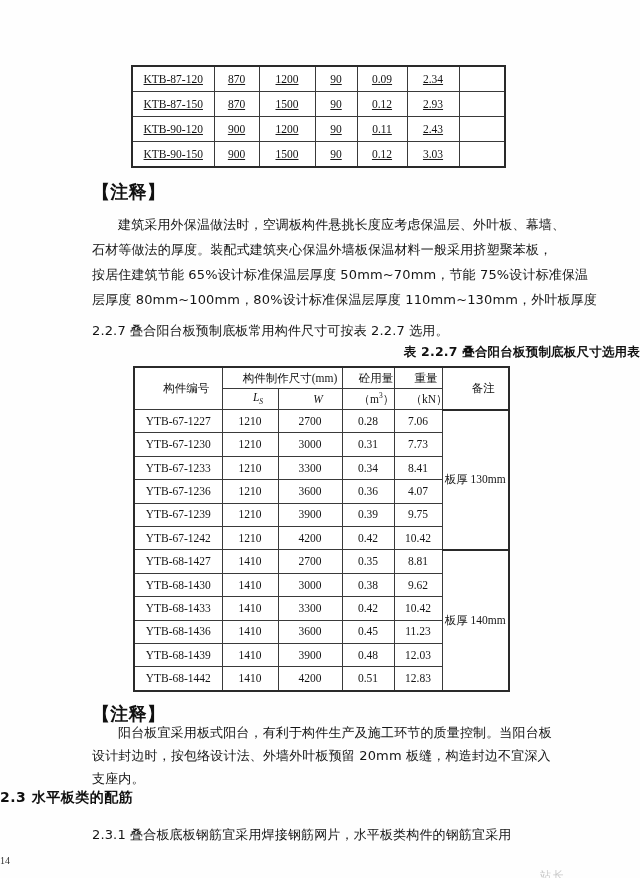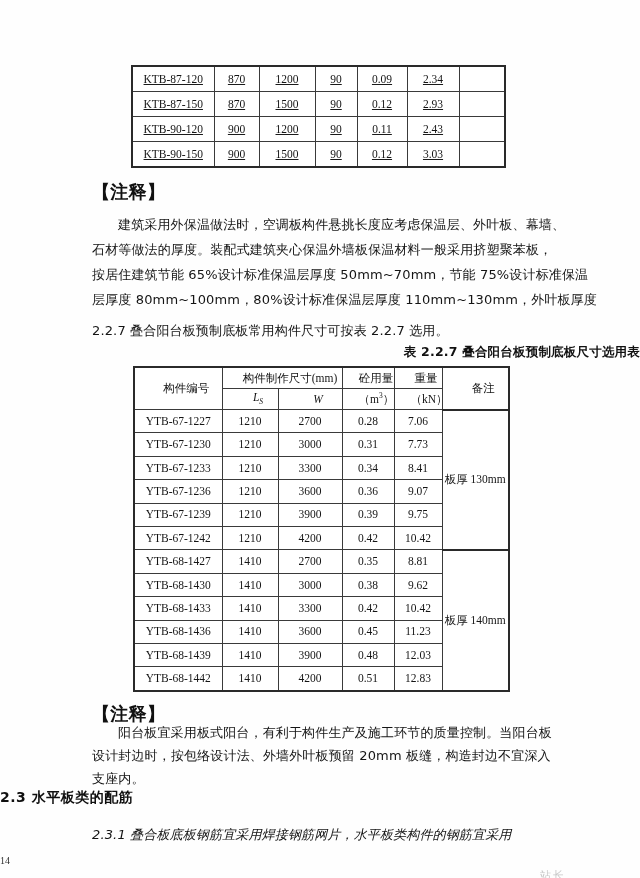--- a/index.html
+++ b/index.html
@@ -256,21 +256,21 @@
         <td>1210</td>
         <td>3300</td>
         <td>0.34</td>
         <td>8.41</td>
       </tr>
       <tr>
         <td>YTB-67-1236</td>
         <td>1210</td>
         <td>3600</td>
         <td>0.36</td>
-        <td>9.07</td>
+        <td>4.07</td>
       </tr>
       <tr>
         <td>YTB-67-1239</td>
         <td>1210</td>
         <td>3900</td>
         <td>0.39</td>
         <td>9.75</td>
       </tr>
       <tr>
         <td>YTB-67-1242</td>
@@ -329,19 +329,19 @@
   <div class="note-label" style="left:92px; top:702px;">【注释】</div>
 
   <div class="body-text" style="left:92px; top:721px; width:460px; line-height:23px;">
     <div class="body-line indent">阳台板宜采用板式阳台，有利于构件生产及施工环节的质量控制。当阳台板</div>
     <div class="body-line">设计封边时，按包络设计法、外墙外叶板预留 20mm 板缝，构造封边不宜深入</div>
     <div class="body-line">支座内。</div>
   </div>
 
   <div class="section-heading" style="left:0; top:789px;">2.3  水平板类的配筋</div>
 
-  <div class="body-text" style="left:92px; top:822px; width:470px;font-style:italic;">2.3.1 叠合板底板钢筋宜采用焊接钢筋网片，水平板类构件的钢筋宜采用</div>
+  <div class="body-text" style="left:92px; top:822px; width:470px;">2.3.1 叠合板底板钢筋宜采用焊接钢筋网片，水平板类构件的钢筋宜采用</div>
 
   <div class="page-number" style="left:0; top:855px;">14</div>
 
   <div class="watermark" style="left:540px; top:868px;">站长</div>
 
 </div>
 
 </body></html>

